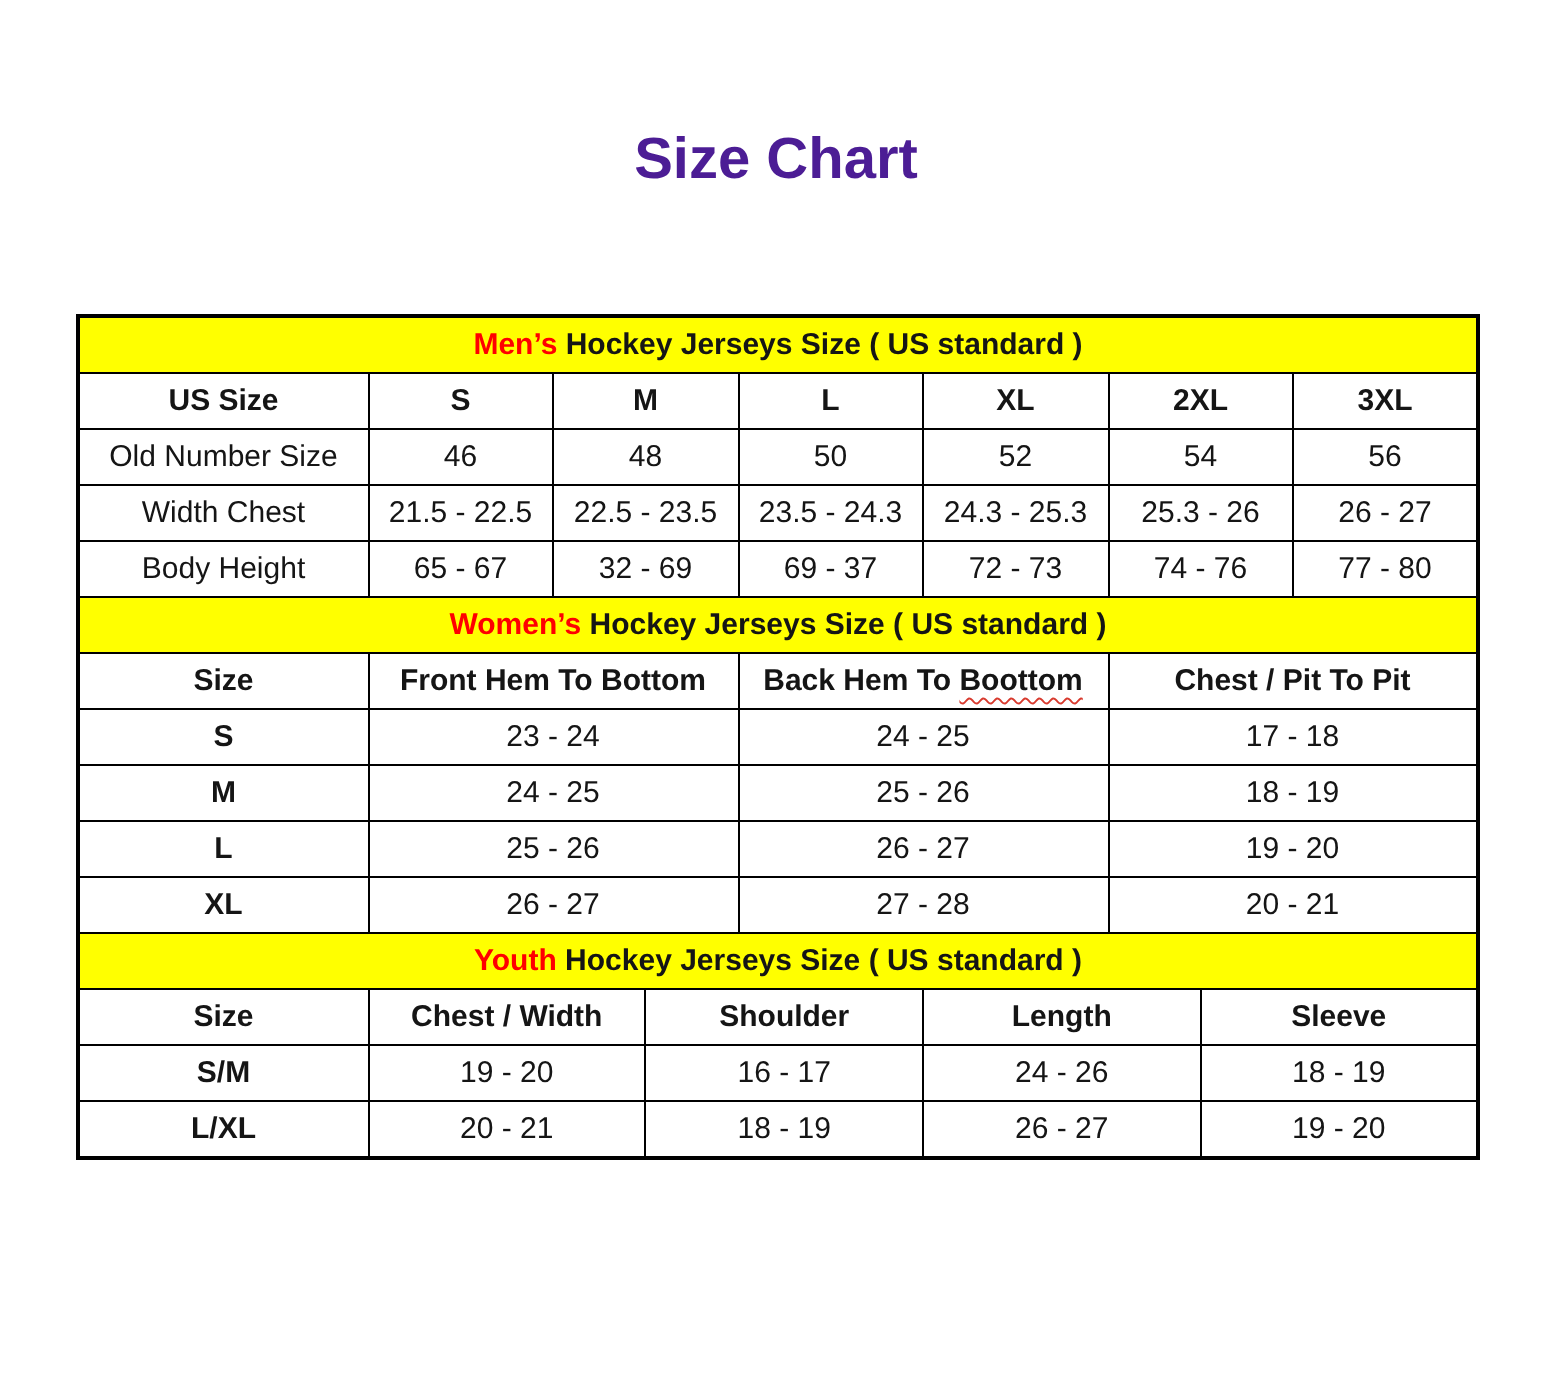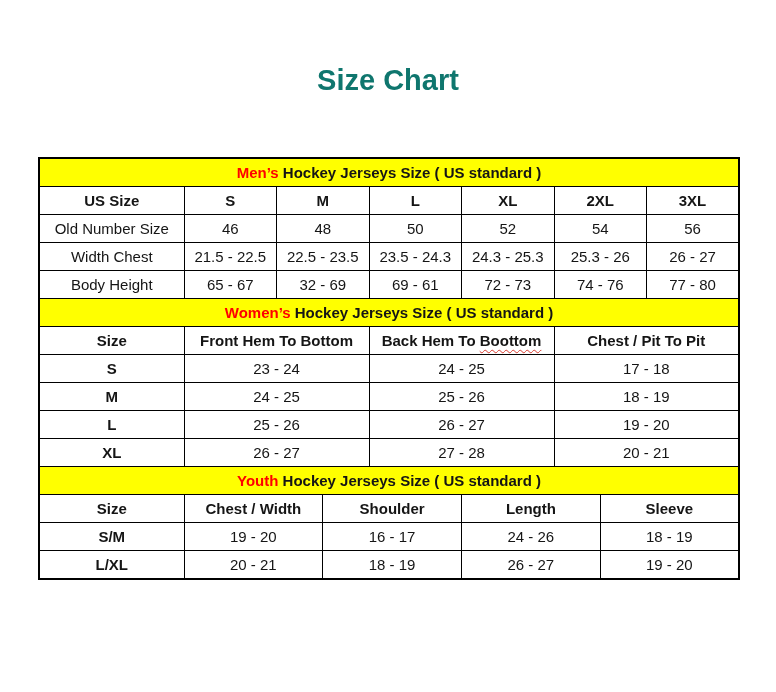--- a/index.html
+++ b/index.html
@@ -16,21 +16,21 @@
     overflow: hidden;
   }
   .title {
     margin: 0;
     padding-top: 64px;
     padding-bottom: 21px;
     text-align: center;
     font-size: 29px;
     font-weight: bold;
     letter-spacing: 0px;
-    color: #0f766e;
+    color: #4c1d95;
   }
   table.size-chart {
     border-collapse: collapse;
     table-layout: fixed;
     width: 700px;
     margin-left: 38px;
     border: 2px solid #000000;
     margin-top: 39px;
   }
   table.size-chart td {
@@ -120,21 +120,21 @@
           <td colspan="2">22.5 - 23.5</td>
           <td colspan="2">23.5 - 24.3</td>
           <td colspan="2">24.3 - 25.3</td>
           <td colspan="2">25.3 - 26</td>
           <td colspan="2">26 - 27</td>
         </tr>
         <tr>
           <td class="row-label">Body Height</td>
           <td colspan="2">65 - 67</td>
           <td colspan="2">32 - 69</td>
-          <td colspan="2">69 - 61</td>
+          <td colspan="2">69 - 37</td>
           <td colspan="2">72 - 73</td>
           <td colspan="2">74 - 76</td>
           <td colspan="2">77 - 80</td>
         </tr>
         <tr>
           <td colspan="13" class="section-head"><span class="accent">Women’s</span><span> Hockey Jerseys Size ( US standard )</span></td>
         </tr>
         <tr>
           <td class="col-head" colspan="1"><span>Size</span></td>
           <td class="col-head" colspan="4"><span>Front Hem To Bottom</span></td>

